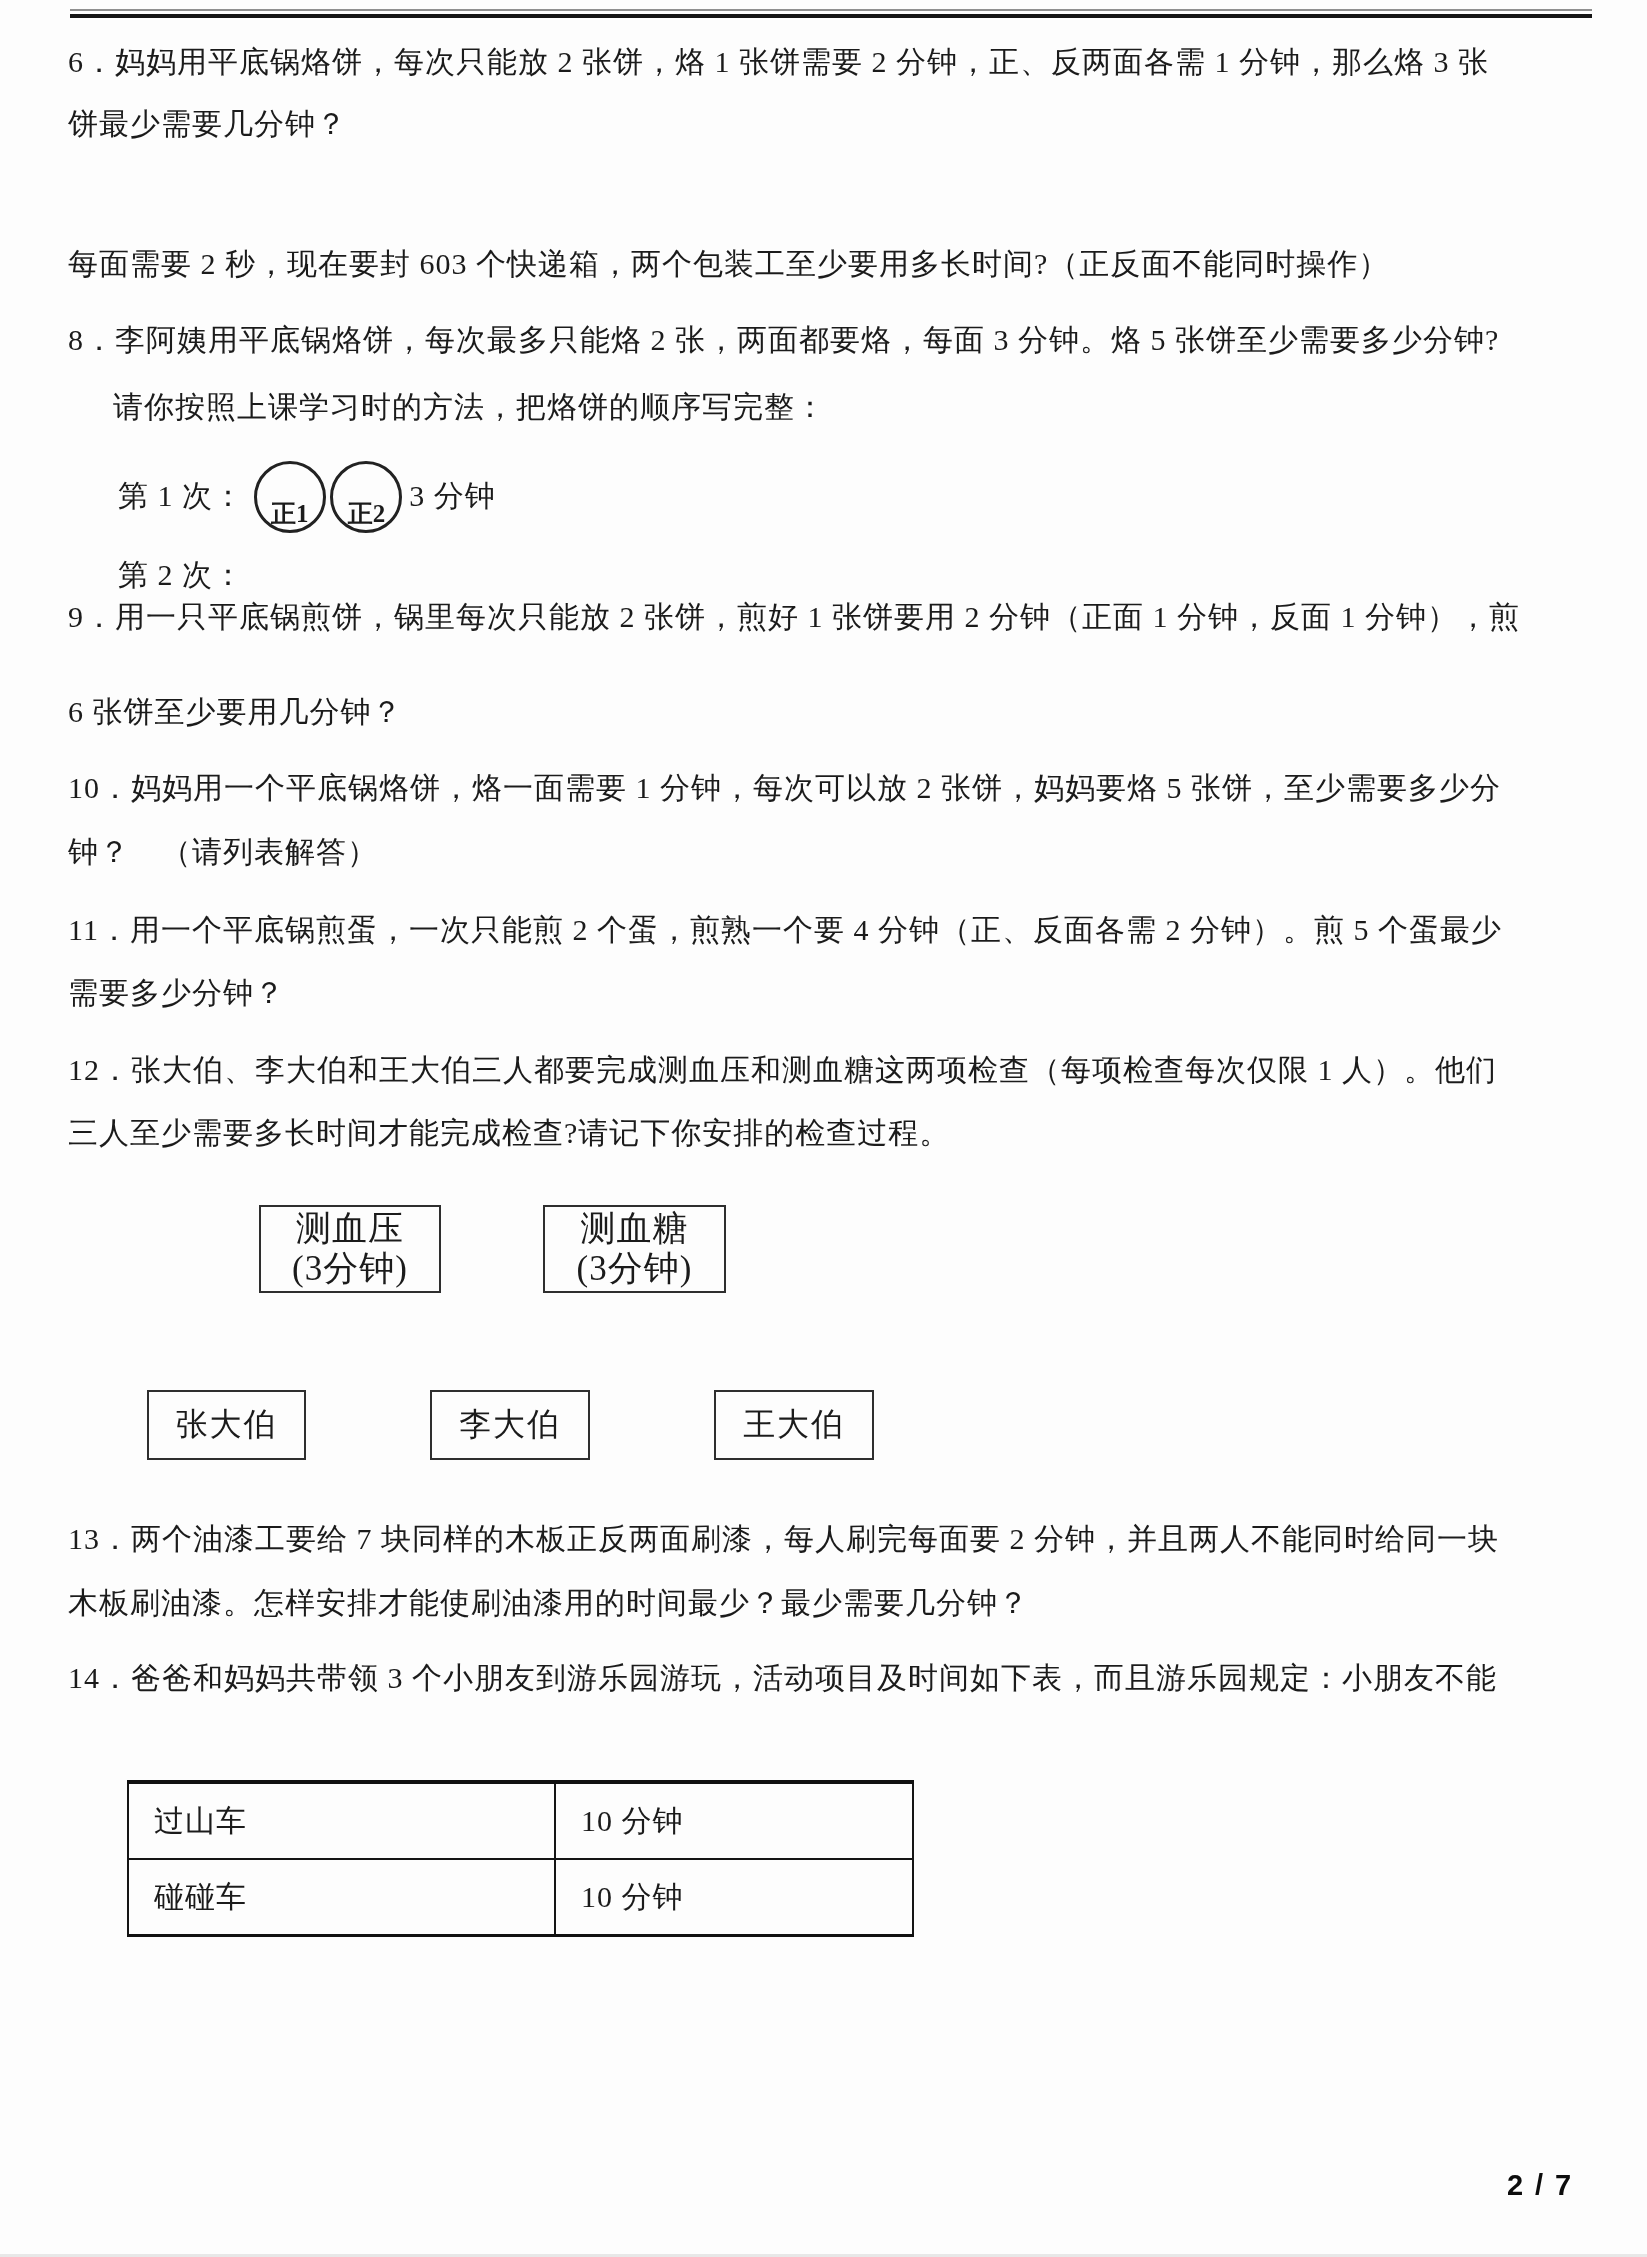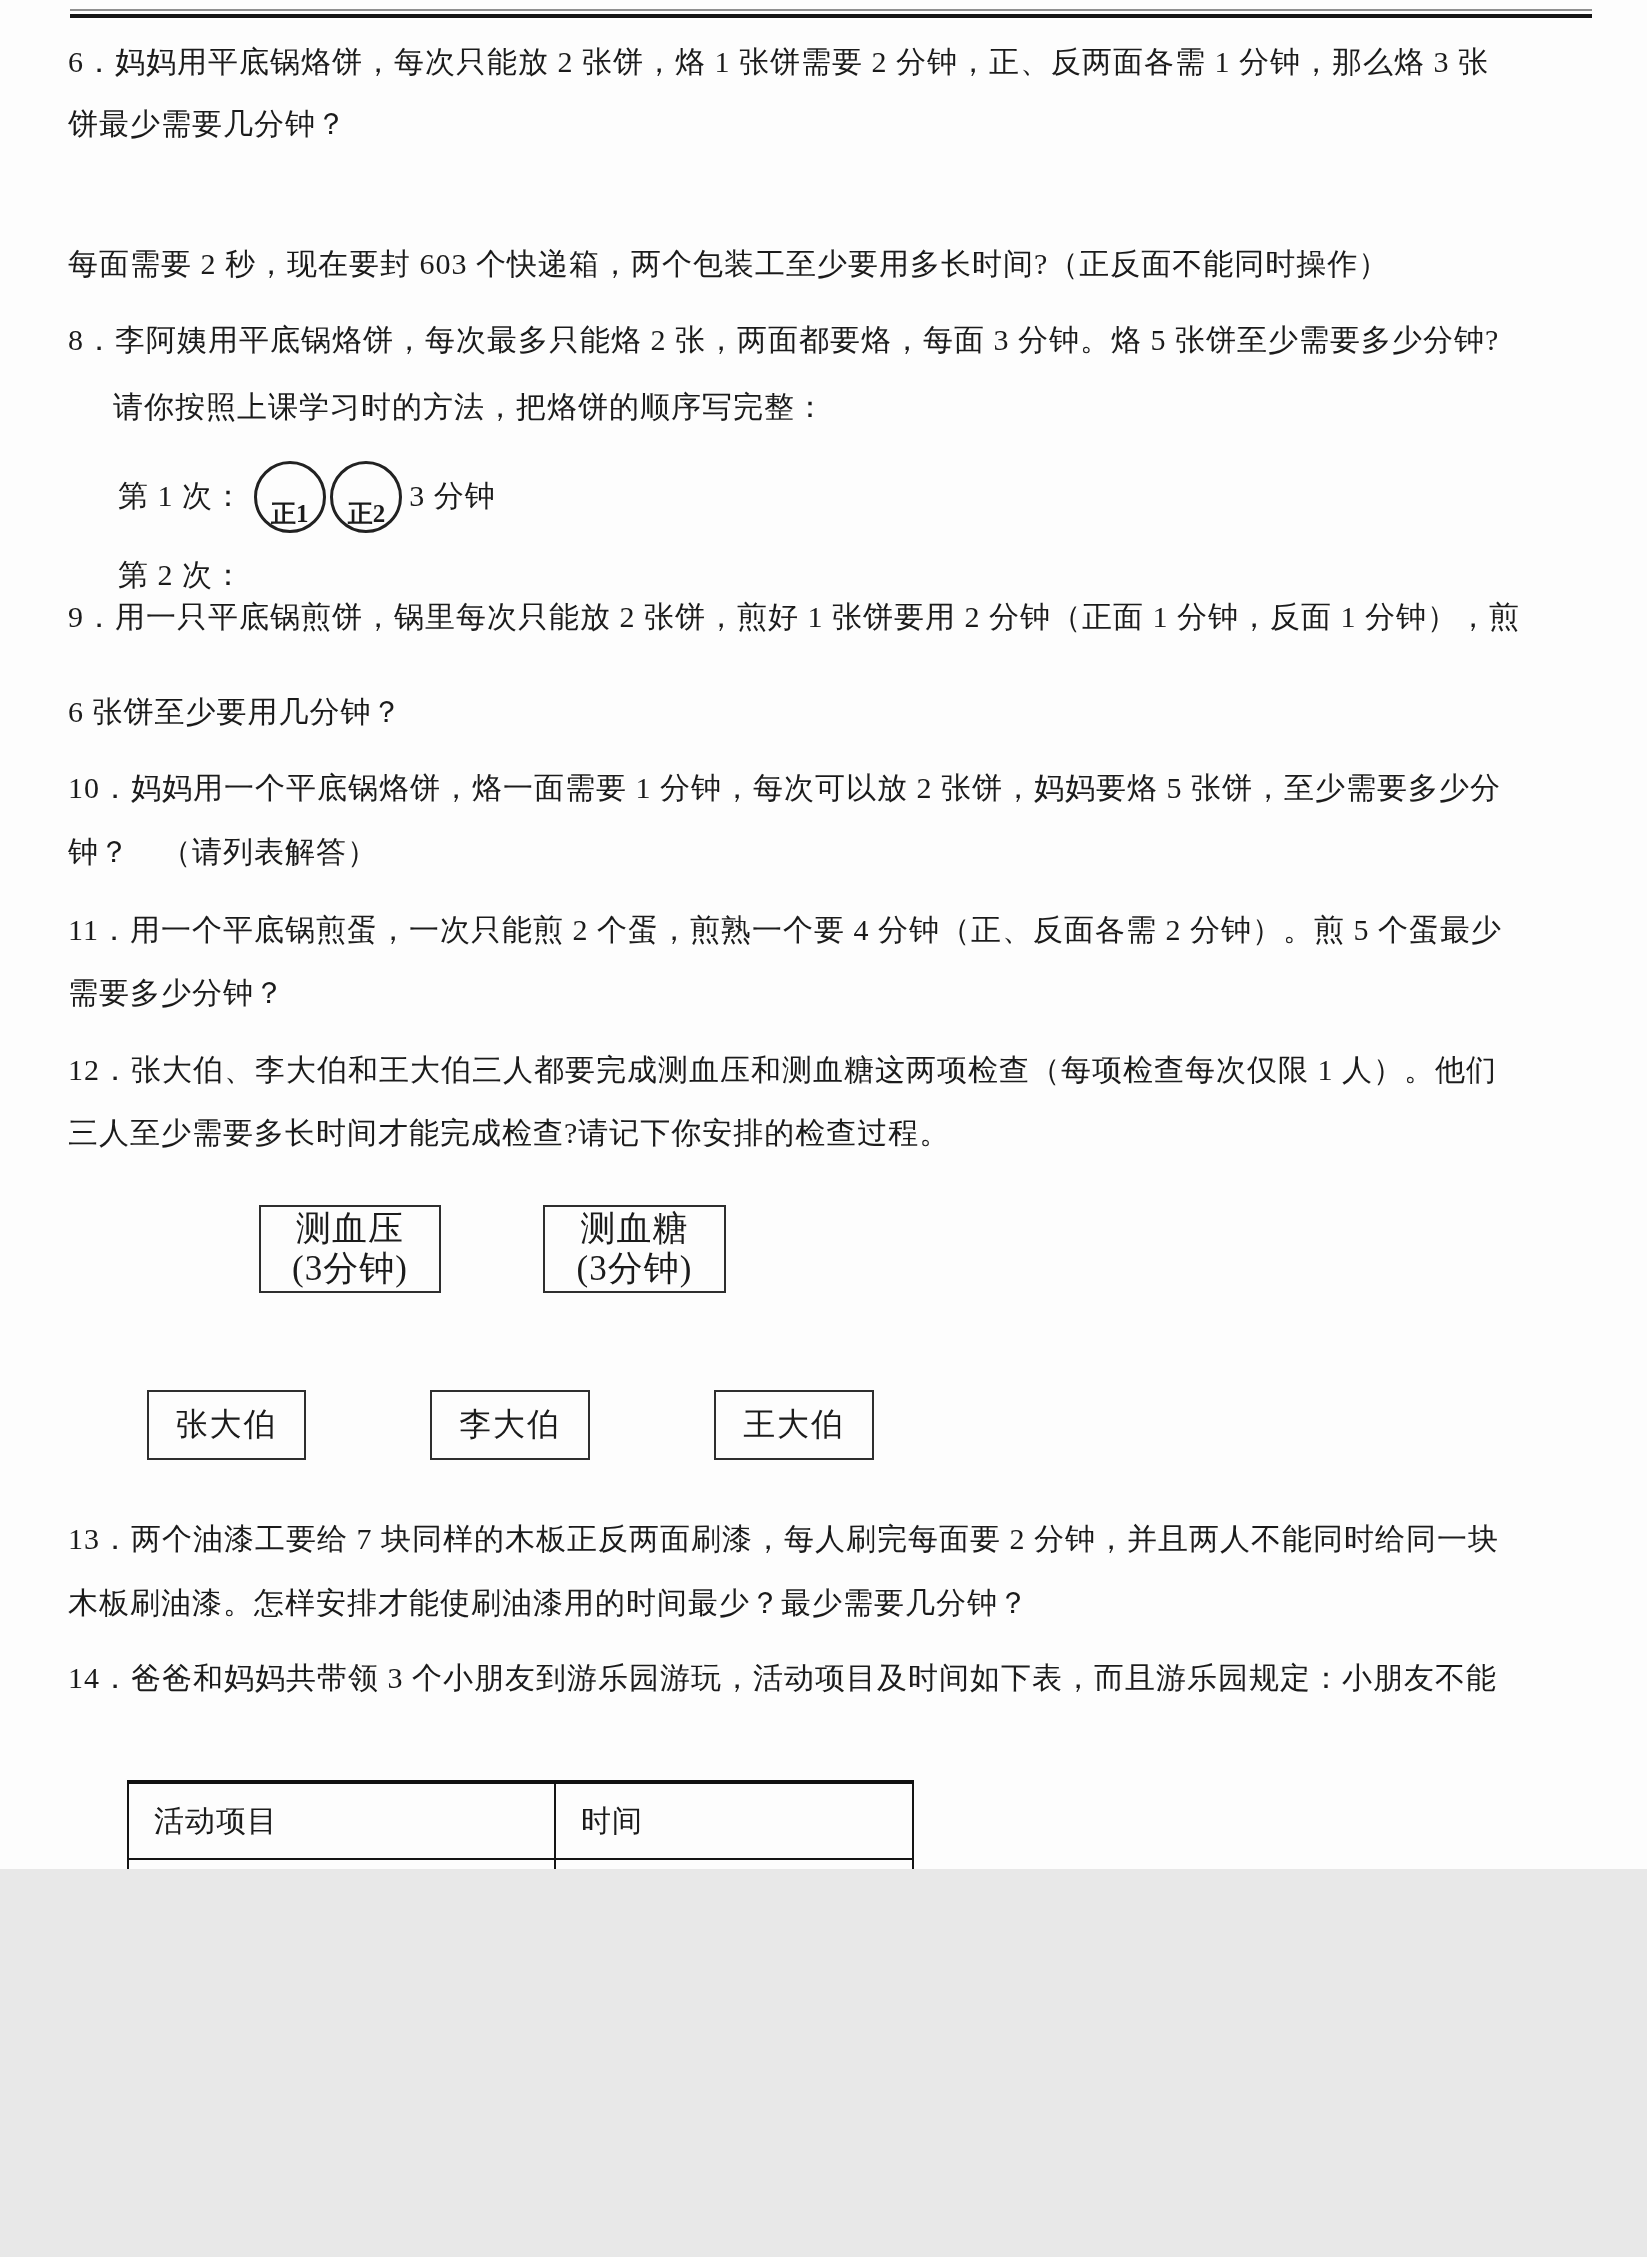--- a/index.html
+++ b/index.html
@@ -1,18 +1,18 @@
 <!DOCTYPE html>
 <html><head>
 <meta charset="utf-8">
 <style>
   html,body{margin:0;padding:0;background:#e8e8e8;}
   .page{
     position:relative;
-    width:1647px;height:1869px;
+    width:1647px;height:2254px;
     background:#fdfdfd;
     font-family:"Liberation Serif","DejaVu Serif",serif;
     color:#1b1b1b;
     overflow:hidden;
   }
   .rule-thin{position:absolute;left:70px;width:1522px;top:8.7px;height:1.9px;background:#8f8f8f;}
   .rule-thick{position:absolute;left:70px;width:1522px;top:13.5px;height:4.8px;background:#151515;}
   .tl{
     position:absolute;left:68px;
     font-size:30px;line-height:41px;white-space:nowrap;
@@ -119,24 +119,20 @@
 
   <div class="tl" style="top:1657px">14．爸爸和妈妈共带领 3 个小朋友到游乐园游玩，活动项目及时间如下表，而且游乐园规定：小朋友不能</div>
 
   <table class="t14">
     <colgroup>
         <col style="width:427px">
         <col style="width:358px">
       </colgroup>
     <tbody>
       <tr>
-        <td>活动项目</td>
-        <td>时间</td>
-      </tr>
-      <tr>
         <td>过山车</td>
         <td>10 分钟</td>
       </tr>
       <tr>
         <td>碰碰车</td>
         <td>10 分钟</td>
       </tr>
     </tbody>
   </table>
 

